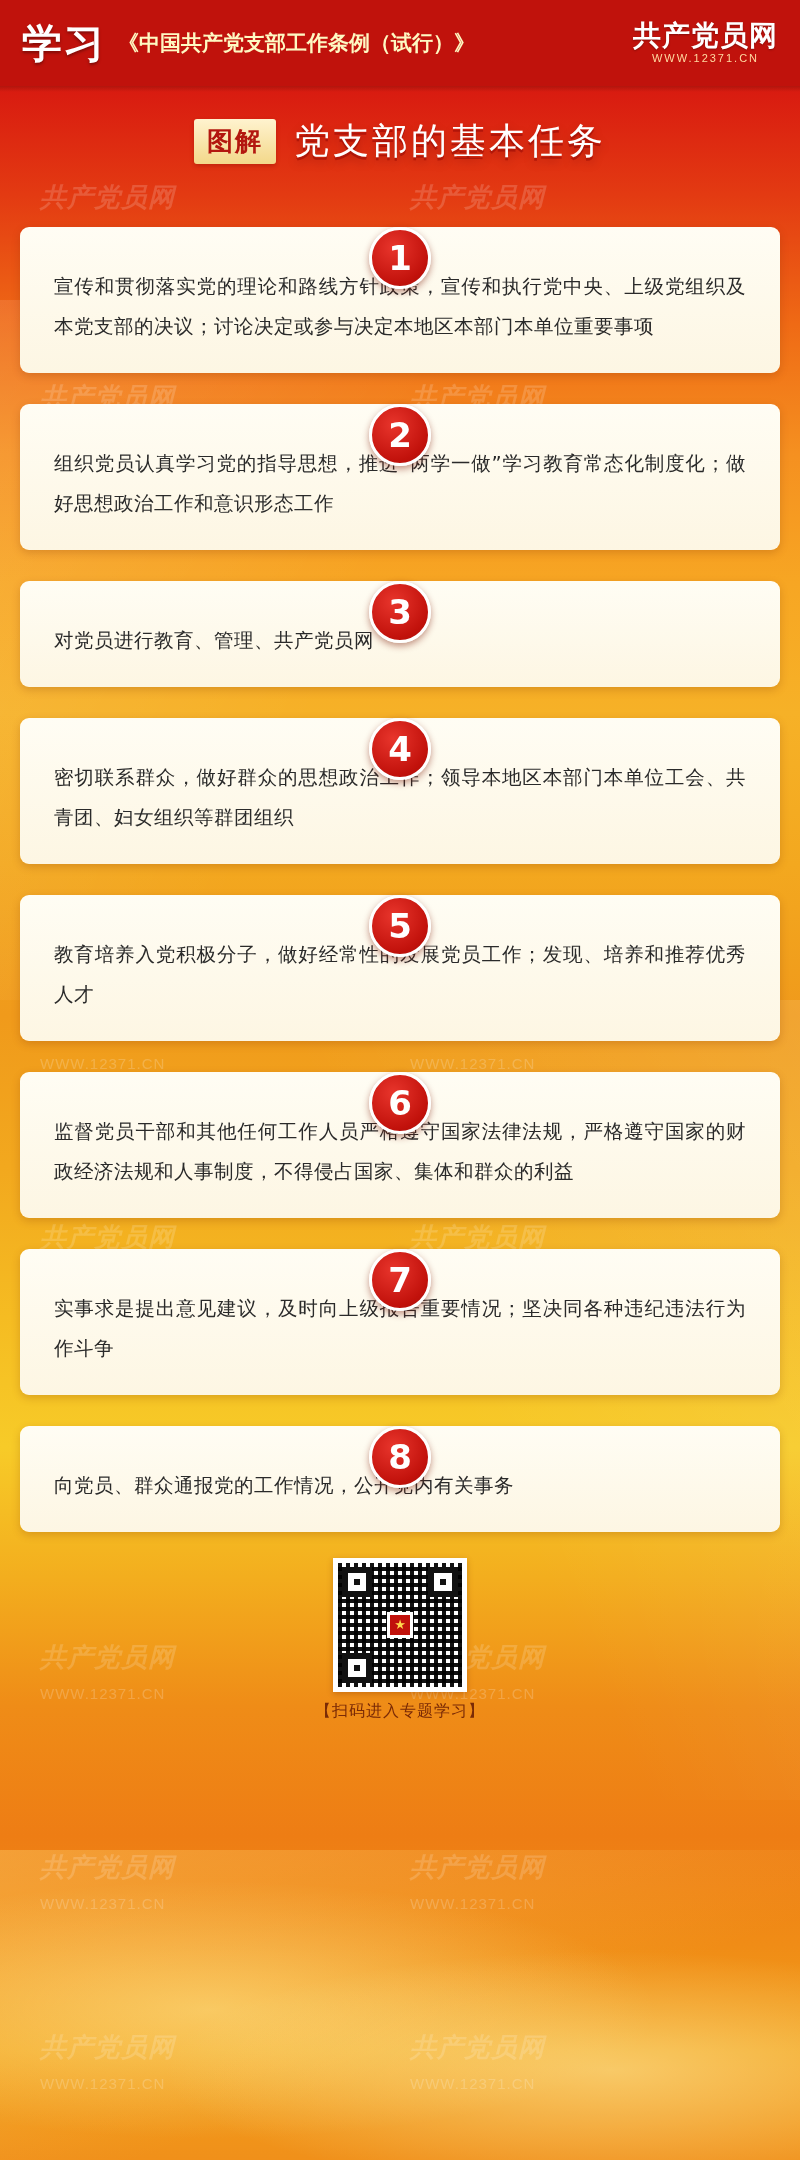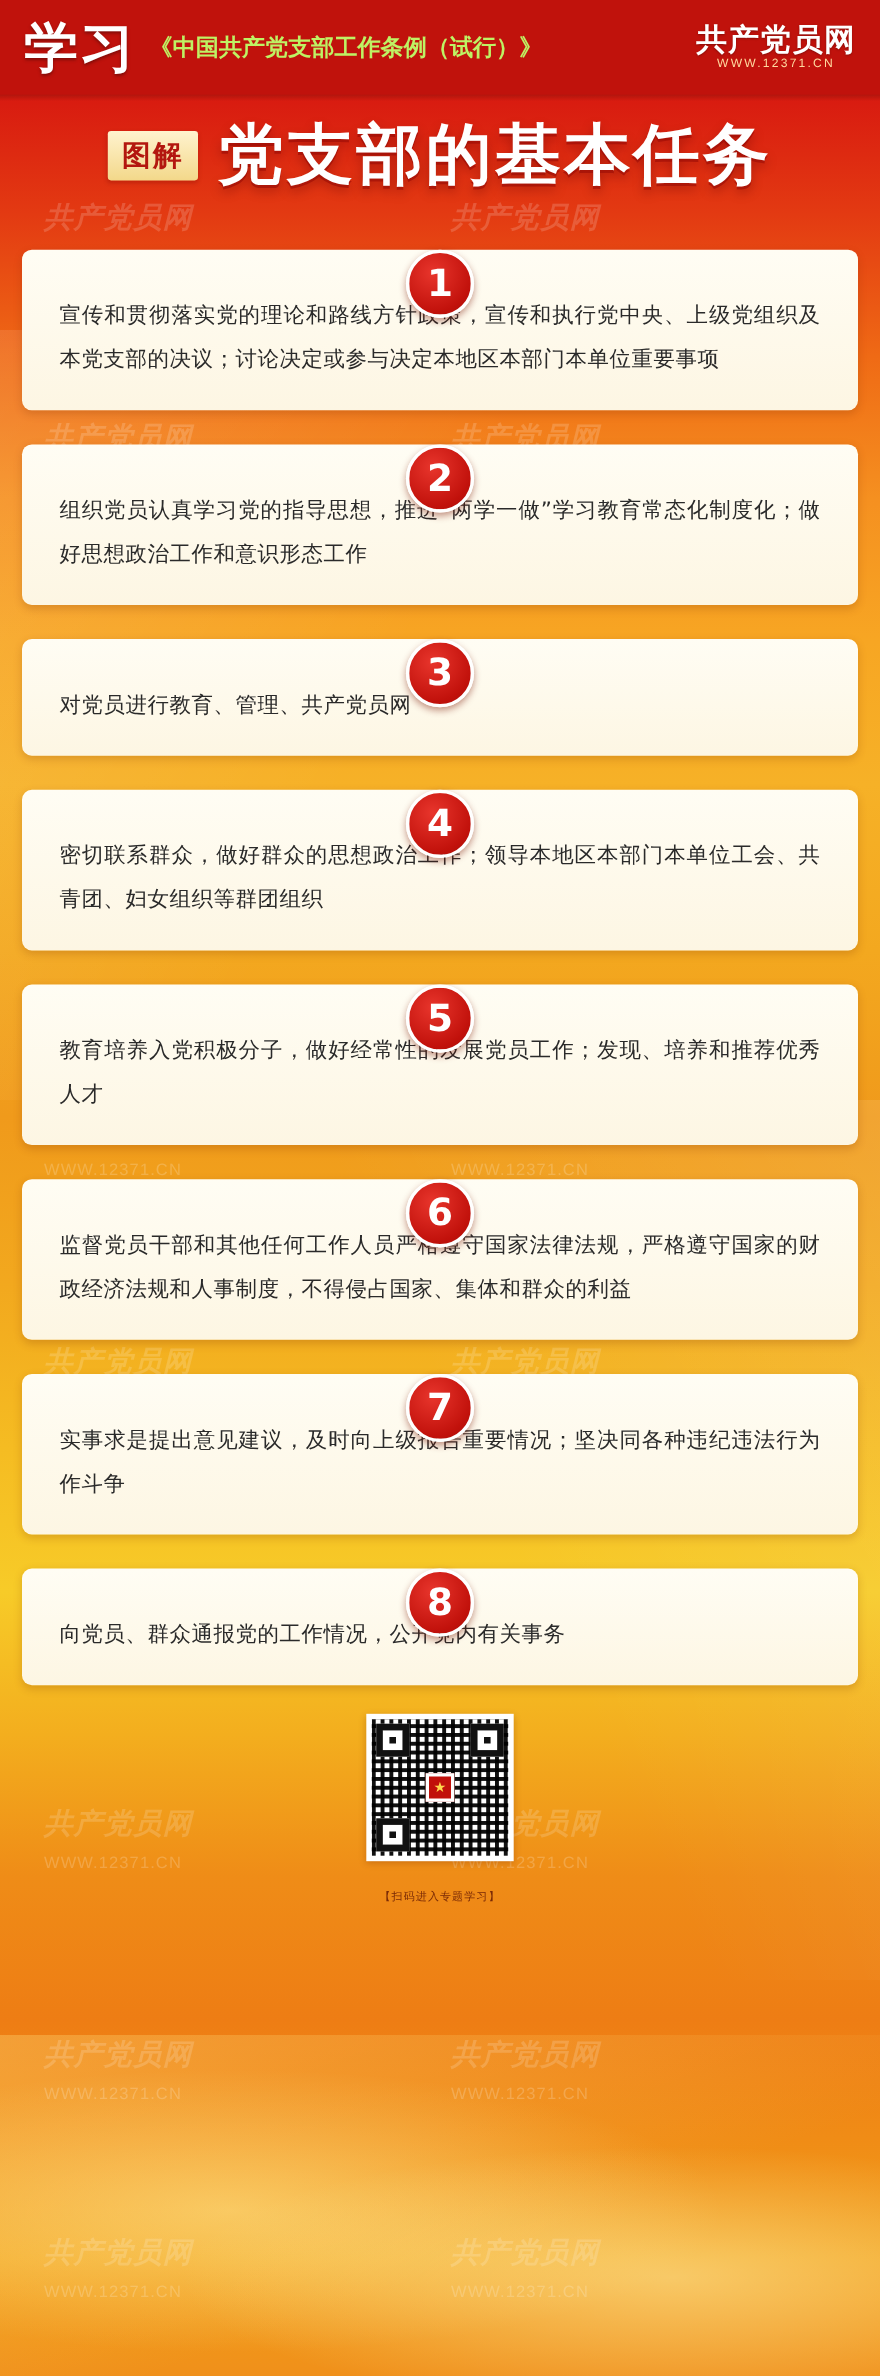--- a/index.html
+++ b/index.html
@@ -82,32 +82,32 @@
   }
   .header:after {
     content: "";
     position: absolute;
     left: 0; right: 0; bottom: -6px;
     height: 6px;
     background: linear-gradient(180deg, rgba(0,0,0,0.18), rgba(0,0,0,0));
   }
   .logo-xuexi {
     font-family: "DejaVu Sans", "Liberation Sans", sans-serif;
-    font-size: 49px;
+    font-size: 40px;
     font-weight: bold;
     color: #ffffff;
     letter-spacing: 2px;
     text-shadow: 0 2px 3px rgba(0,0,0,0.35);
     line-height: 1;
     white-space: nowrap;
   }
   .header-title {
     margin-left: 12px;
     font-size: 21px;
-    color: #bef264;
+    color: #fef9c3;
     font-weight: bold;
     letter-spacing: 0px;
     white-space: nowrap;
   }
   .brand {
     margin-left: auto;
     text-align: center;
     line-height: 1.05;
   }
   .brand-name {
@@ -141,22 +141,22 @@
     font-size: 26px;
     font-weight: bold;
     padding: 5px 13px;
     border-radius: 3px;
     letter-spacing: 2px;
     margin-right: 18px;
     box-shadow: 0 2px 4px rgba(120,0,0,0.3);
     white-space: nowrap;
   }
   .main-title {
-    font-size: 60px;
-    font-weight: bold;
+    font-size: 36px;
+    font-weight: normal;
     color: #ffffff;
     letter-spacing: 3px;
     white-space: nowrap;
     text-shadow: 0 3px 0 rgba(150,10,5,0.55), 0 5px 10px rgba(90,0,0,0.35);
   }
 
   
   .wm-layer {
     position: absolute;
     left: 0; top: 150px; right: 0; bottom: 0;
@@ -285,22 +285,22 @@
     border: 3px solid #fff;
     box-sizing: border-box;
     display: flex;
     align-items: center;
     justify-content: center;
     color: #ffd84d;
     font-size: 13px;
     line-height: 1;
   }
   .qr-caption {
-    margin-top: 25px;
-    font-size: 10px;
+    margin-top: 9px;
+    font-size: 16px;
     color: #7a2a06;
     letter-spacing: 1px;
     white-space: nowrap;
   }
 </style>
 </head>
 <body>
 
 <div class="poster">
 

